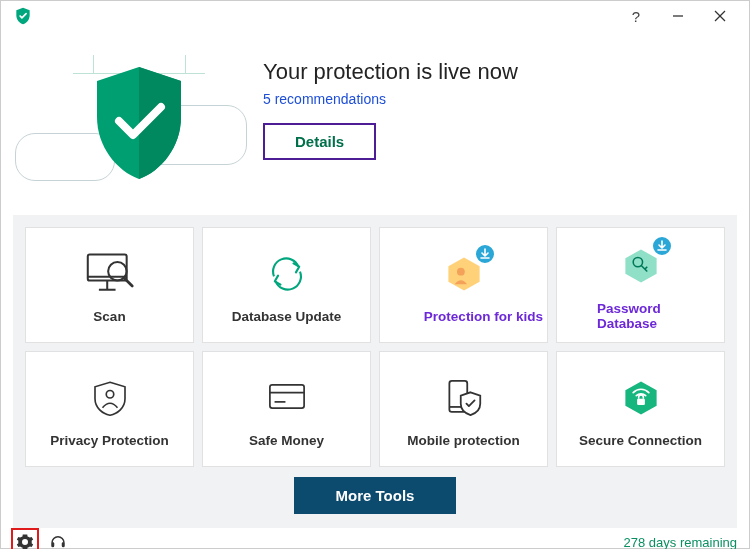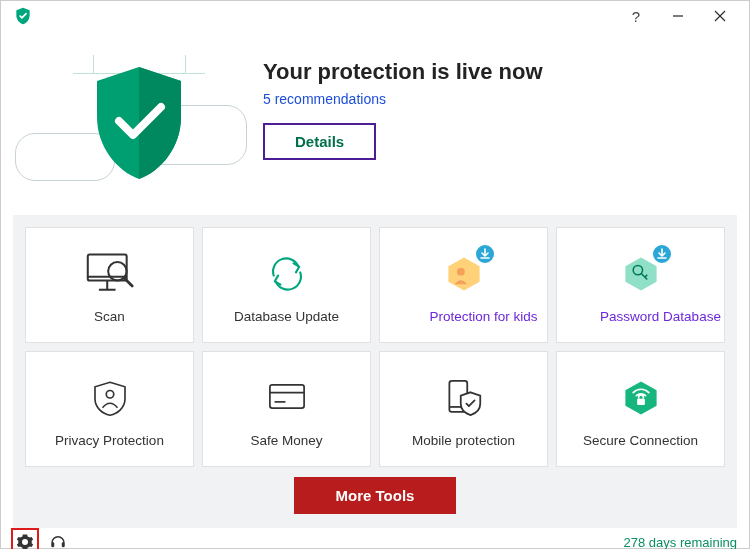--- a/index.html
+++ b/index.html
@@ -6,33 +6,33 @@
   body { background: #fff; width: 750px; height: 549px; overflow: hidden; }
   .window { width: 750px; height: 549px; border: 1px solid #ccc; display: flex; flex-direction: column; background: #fff; }
   .titlebar { height: 34px; display: flex; align-items: center; padding: 0 8px; }
   .app-icon { width: 20px; height: 20px; margin-left: 4px; }
   .titlebar-spacer { flex: 1; }
   .titlebar-btn { width: 42px; height: 30px; display: flex; align-items: center; justify-content: center; color: #444; }
   .titlebar-btn svg, .titlebar-btn span { pointer-events: none; }
   .hero { display: flex; padding: 14px 12px 10px 12px; }
   .hero-art { width: 240px; height: 160px; position: relative; }
   .hero-text { flex: 1; padding-left: 10px; padding-top: 14px; }
-  .hero-title { font-size: 22px; font-weight: 700; color: #232323; }
+  .hero-title { font-size: 22px; font-weight: 400; color: #232323; }
   .hero-sub { font-size: 14px; color: #1d4ed8; margin-top: 6px; }
   .details-btn { margin-top: 16px; padding: 8px 30px; border: 2px solid #4c1d95; background: #fff; color: #00704a; font-weight: 600; font-size: 15px; cursor: pointer; }
   .grid-wrap { background: #f1f2f3; margin: 0 12px; padding: 12px; }
   .grid { display: grid; grid-template-columns: repeat(4, 1fr); gap: 8px; }
   .tile { background: #fff; border: 1px solid #e1e1e1; height: 116px; display: flex; flex-direction: column; align-items: center; justify-content: center; cursor: pointer; }
   .tile .icon-wrap { width: 60px; height: 54px; display: flex; align-items: center; justify-content: center; position: relative; }
-  .tile .label { font-size: 13.5px; color: #333; font-weight: 400; margin-top: 8px; text-align: center; }
+  .tile .label { font-size: 13.5px; color: #333; font-weight: 700; margin-top: 8px; }
   .tile.muted .label { color: #6d28d9; padding-left: 40px; }
   .download-badge { position: absolute; top: -4px; right: -2px; width: 22px; height: 22px; border-radius: 50%; background: #2aa7d6; border: 2px solid #fff; display: flex; align-items: center; justify-content: center; }
   .download-badge svg { width: 12px; height: 12px; }
   .more-tools-row { display: flex; justify-content: center; padding: 10px 0 2px 0; }
-  .more-tools { background: #b91c1c; color: #fff; border: none; padding: 10px 42px; font-size: 15px; font-weight: 700; cursor: pointer; }
+  .more-tools { background: #0c4a6e; color: #fff; border: none; padding: 10px 42px; font-size: 15px; font-weight: 700; cursor: pointer; }
   .footer { height: 36px; display: flex; align-items: center; padding: 0 12px 0 10px; }
   .footer-left { display: flex; gap: 8px; align-items: center; }
   .gear-hl { border: 2px solid #e01b1b; padding: 1px 1px; }
   .footer-btn { width: 22px; height: 22px; display: flex; align-items: center; justify-content: center; cursor: pointer; color: #333; }
   .footer-spacer { flex: 1; }
   .license { color: #0a8f60; font-size: 13px; }
   
   .cloud { position:absolute; border:1px solid #c6d3d6; border-radius:20px; }
   .cloud.a { left:2px; top:88px; width:100px; height:48px; }
   .cloud.b { right:6px; top:60px; width:110px; height:60px; }

